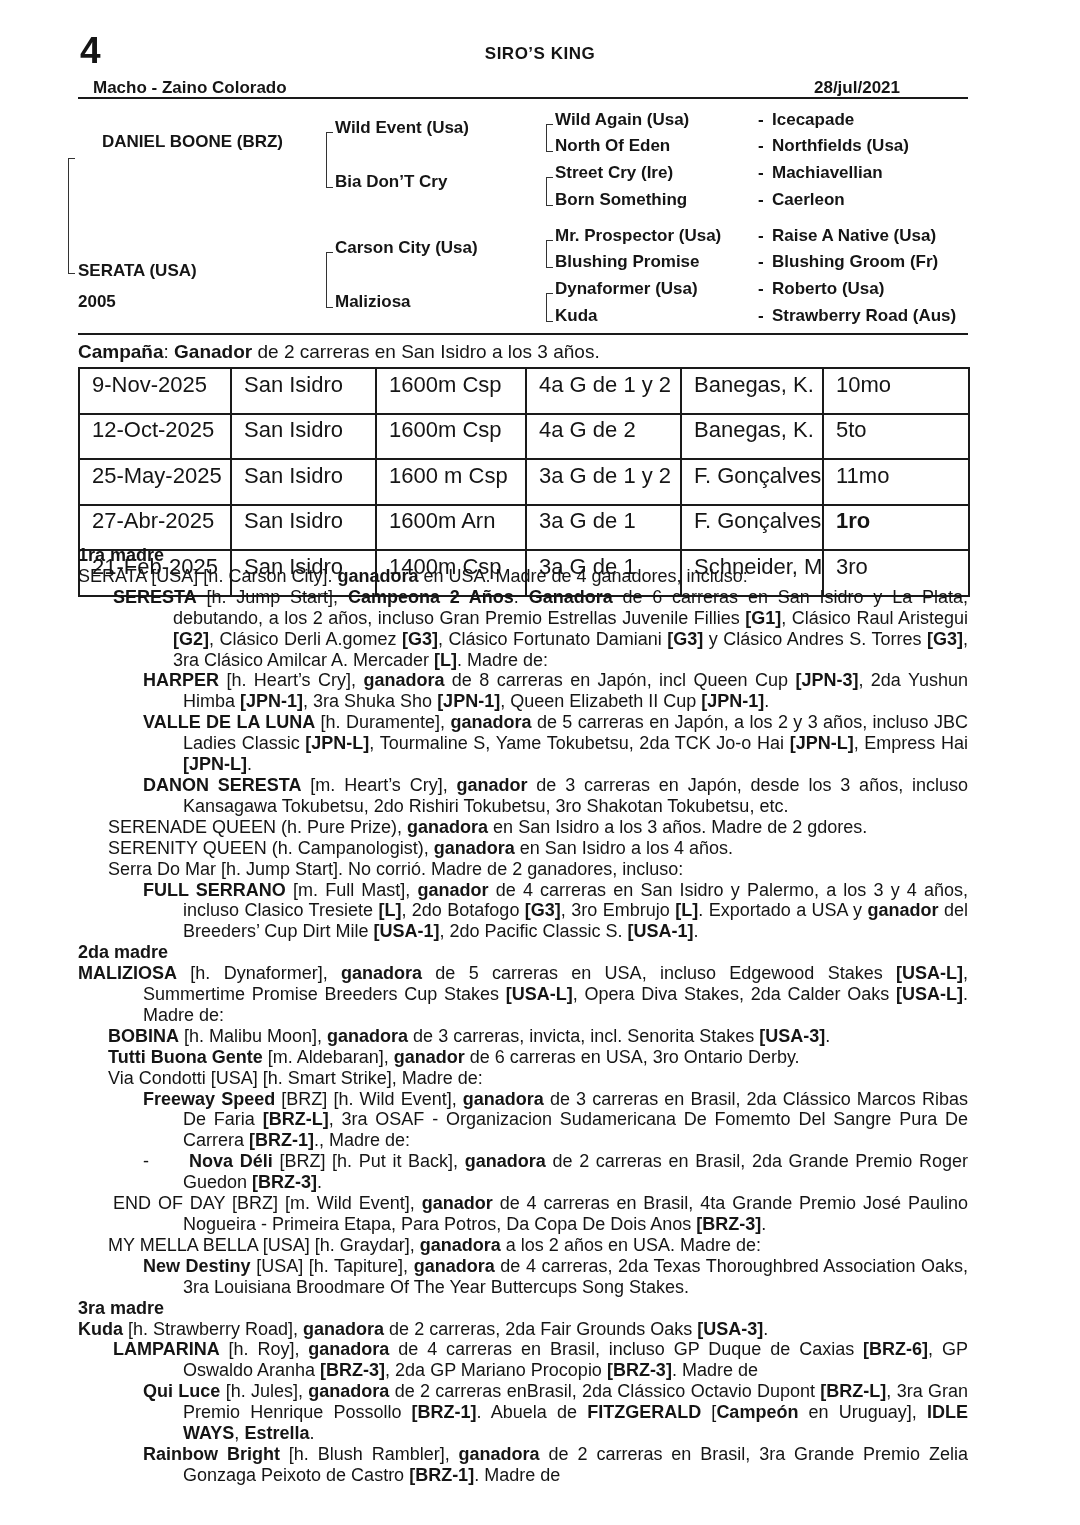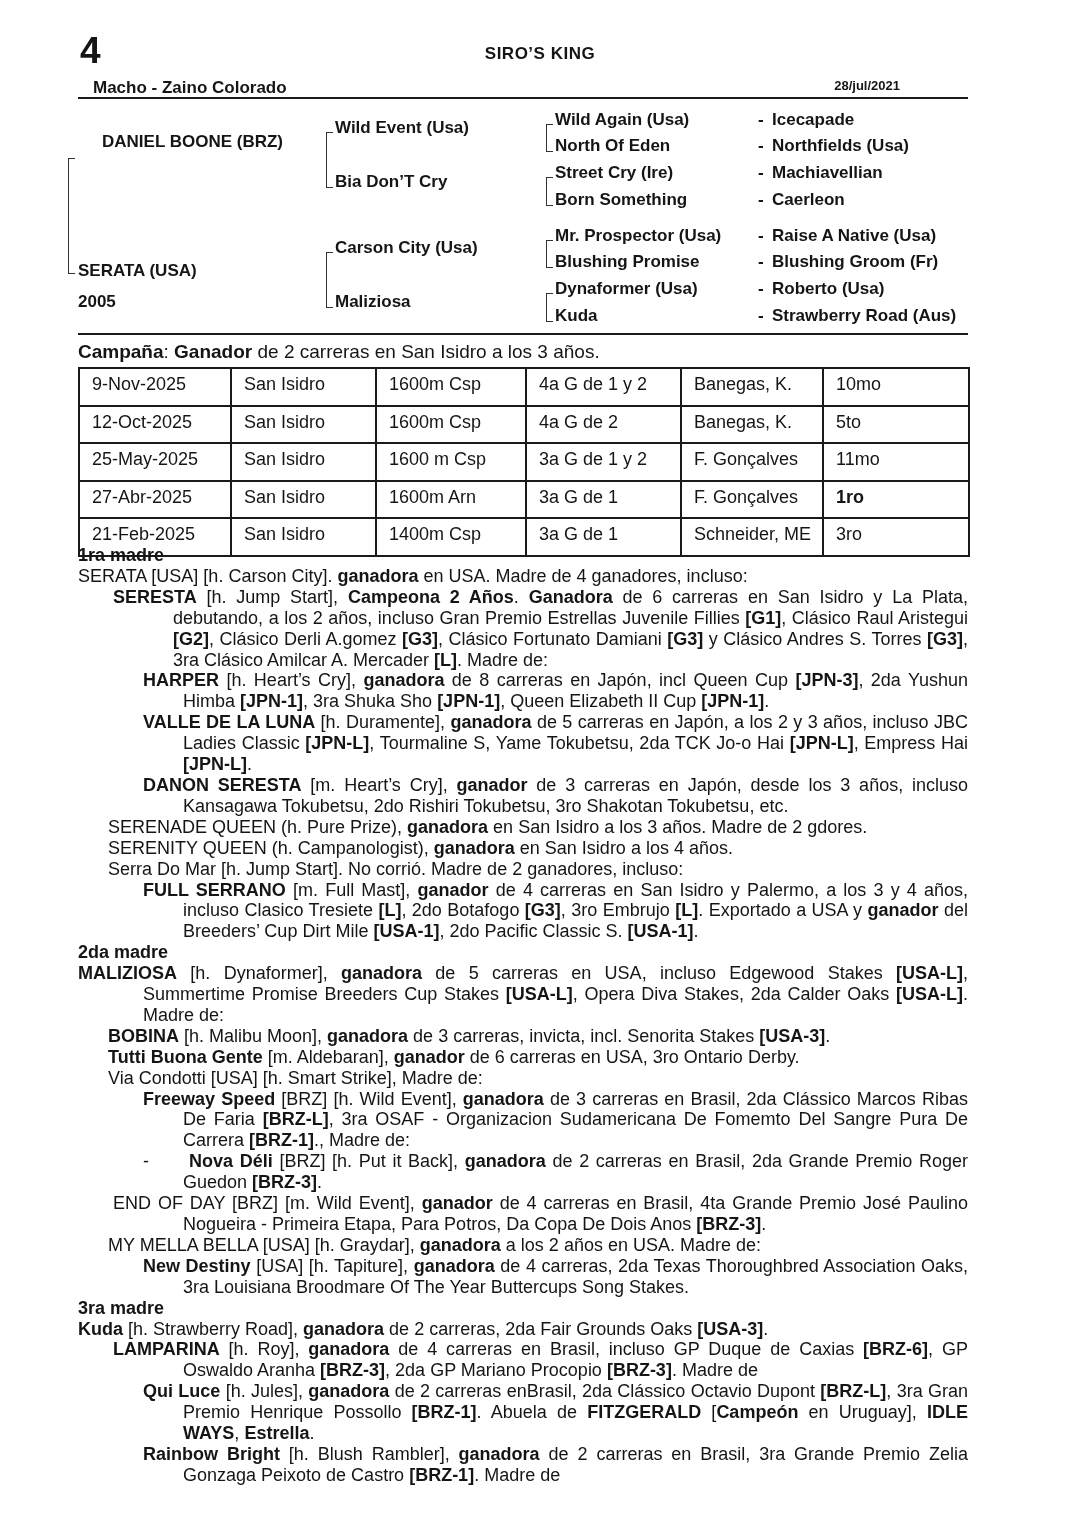--- a/index.html
+++ b/index.html
@@ -7,37 +7,37 @@
     position:relative; width:1080px; height:1525px; background:#ffffff;
     font-family:"Liberation Sans", sans-serif; color:#151515; overflow:hidden;
     margin:0 auto;
   }
   .abs { position:absolute; }
 
   
   .hdr-num  { left:80px; top:30px; font-size:37px; font-weight:bold; }
   .hdr-title{ left:0; right:0; top:44px; text-align:center; font-size:17px; font-weight:bold; letter-spacing:.5px; }
   .hdr-sub  { left:78px; top:78px; font-size:17px; font-weight:bold;margin-left:15px; }
-  .hdr-date { left:78px; top:78px; width:822px; text-align:right; font-size:13px; font-weight:bold; }
+  .hdr-date { left:78px; top:78px; width:822px; text-align:right; font-size:17px; font-weight:bold; }
   .rule { left:78px; width:890px; height:0; border-top:2px solid #1a1a1a; }
 
   
   .pedigree { left:78px; top:100px; width:890px; height:233px; }
   .ped-name { position:absolute; font-size:17px; font-weight:bold; white-space:nowrap; }
   .bracket  { position:absolute; width:6px;
               border-left:1.5px solid #333; border-top:1.5px solid #333; border-bottom:1.5px solid #333; }
   .gen4dash { display:inline-block; width:14px; font-weight:bold; }
 
   
   .campaign { left:78px; top:341px; width:890px; font-size:19px; }
   .campaign b { font-weight:bold; }
 
   
   table.races { left:78px; top:367px; position:absolute; border-collapse:collapse; table-layout:fixed; width:890px; }
-  table.races td { border:2px solid #1a1a1a; height:31.5px; font-size:18px; padding:0 4px 4px 12px;
+  table.races td { border:2px solid #1a1a1a; height:31.5px; font-size:22px; padding:0 4px 12px 12px;
                    white-space:nowrap; overflow:hidden; }
   td.result-bold { font-weight:bold; }
 
   
   .family { left:78px; top:545px; width:890px; font-size:18px; line-height:20.9px; }
   .family p { margin:0; text-align:justify; }
   .fam-h { font-weight:bold; }
   .pA { padding-left:0; }
   .pD { padding-left:30px; }
   .pB { padding-left:95px;  text-indent:-60px; }

